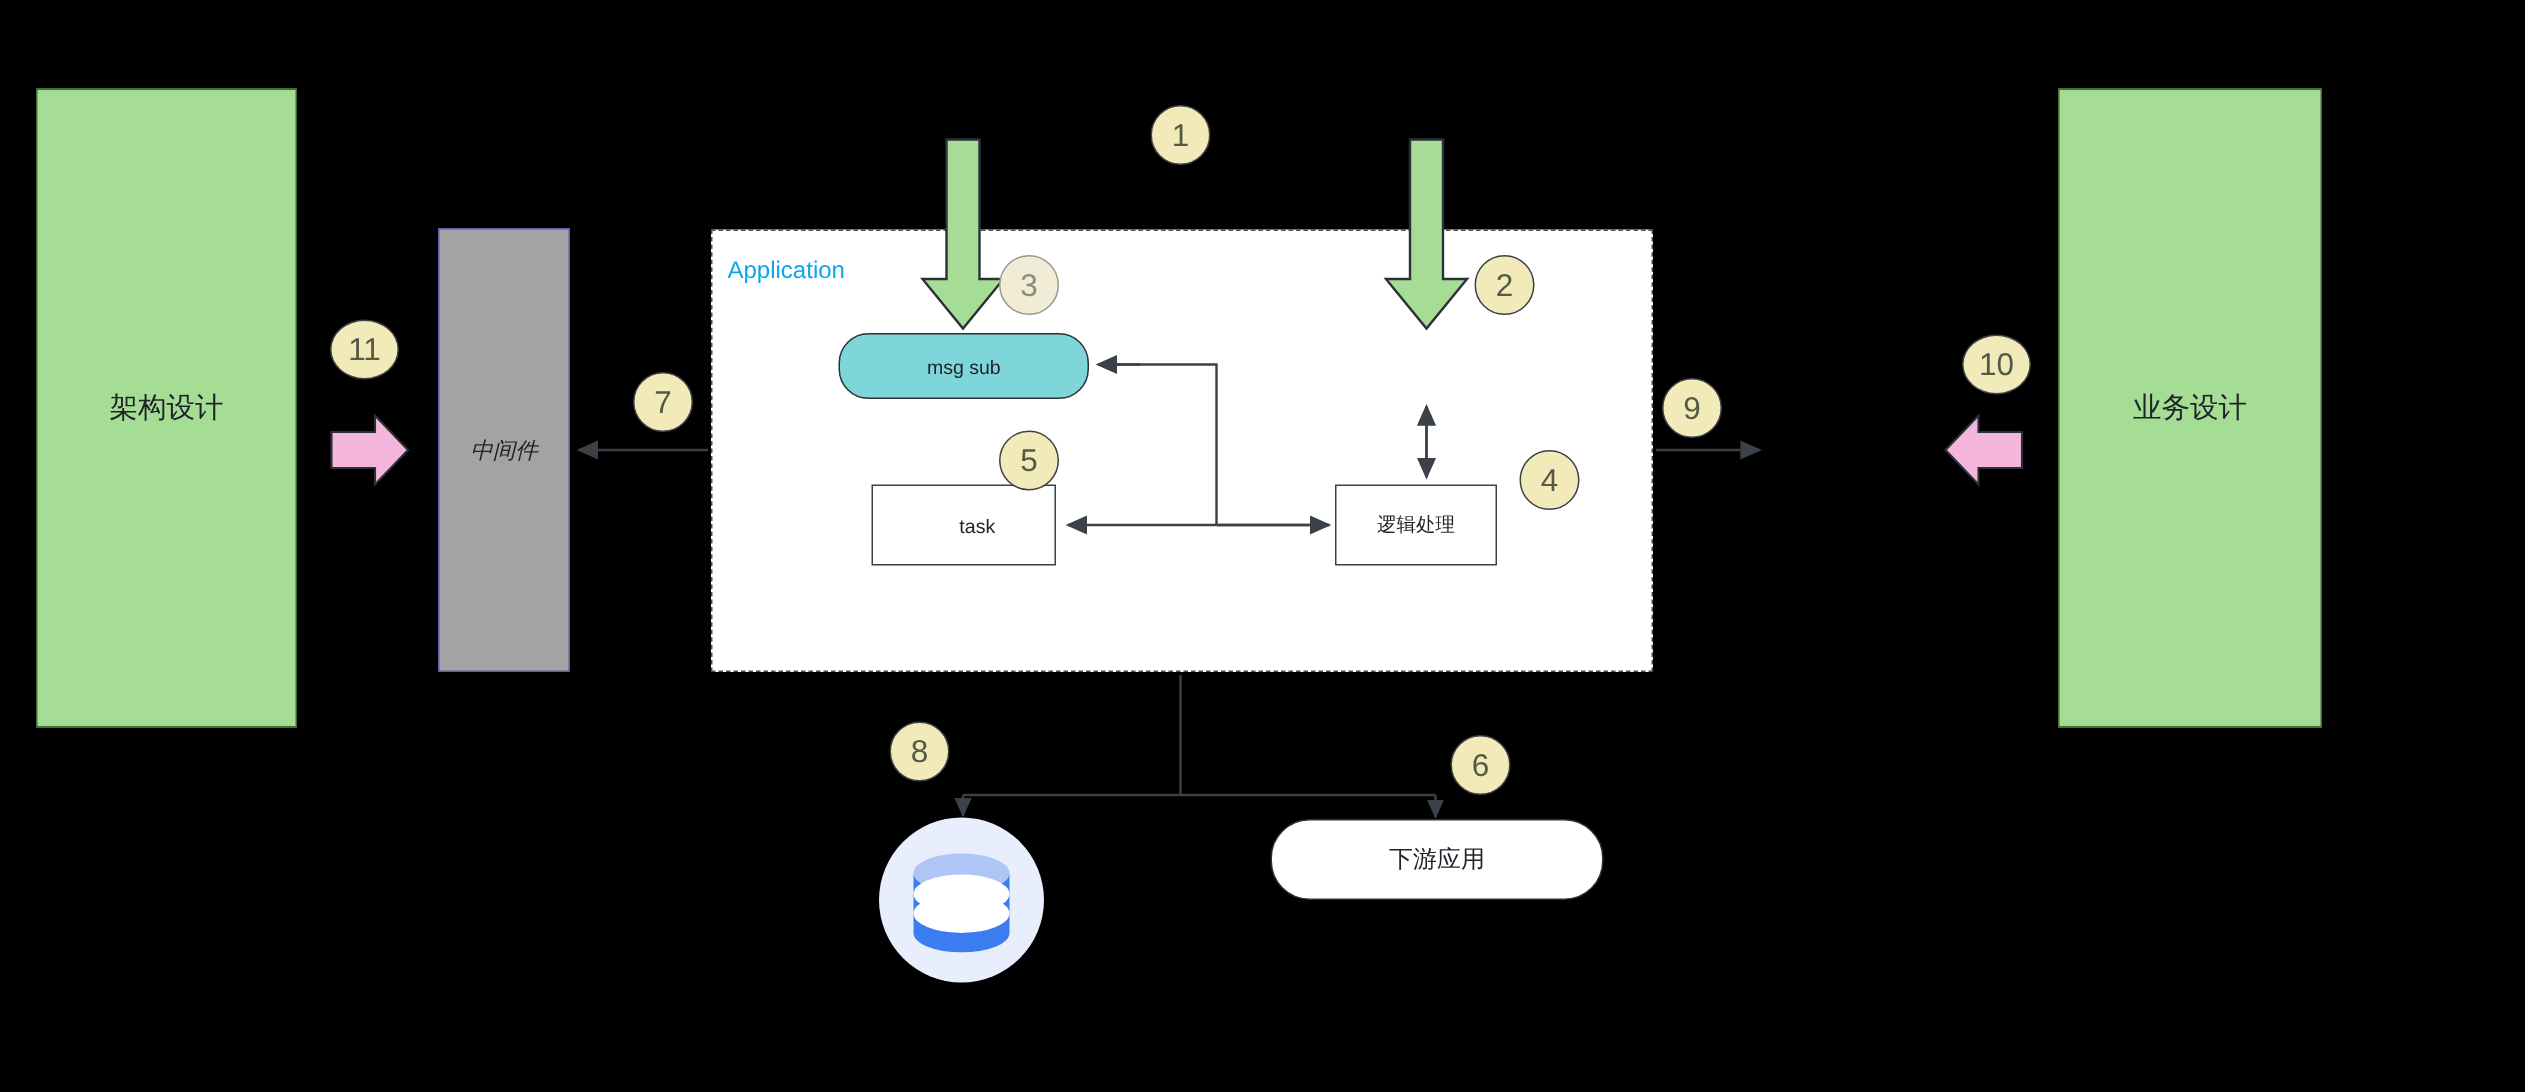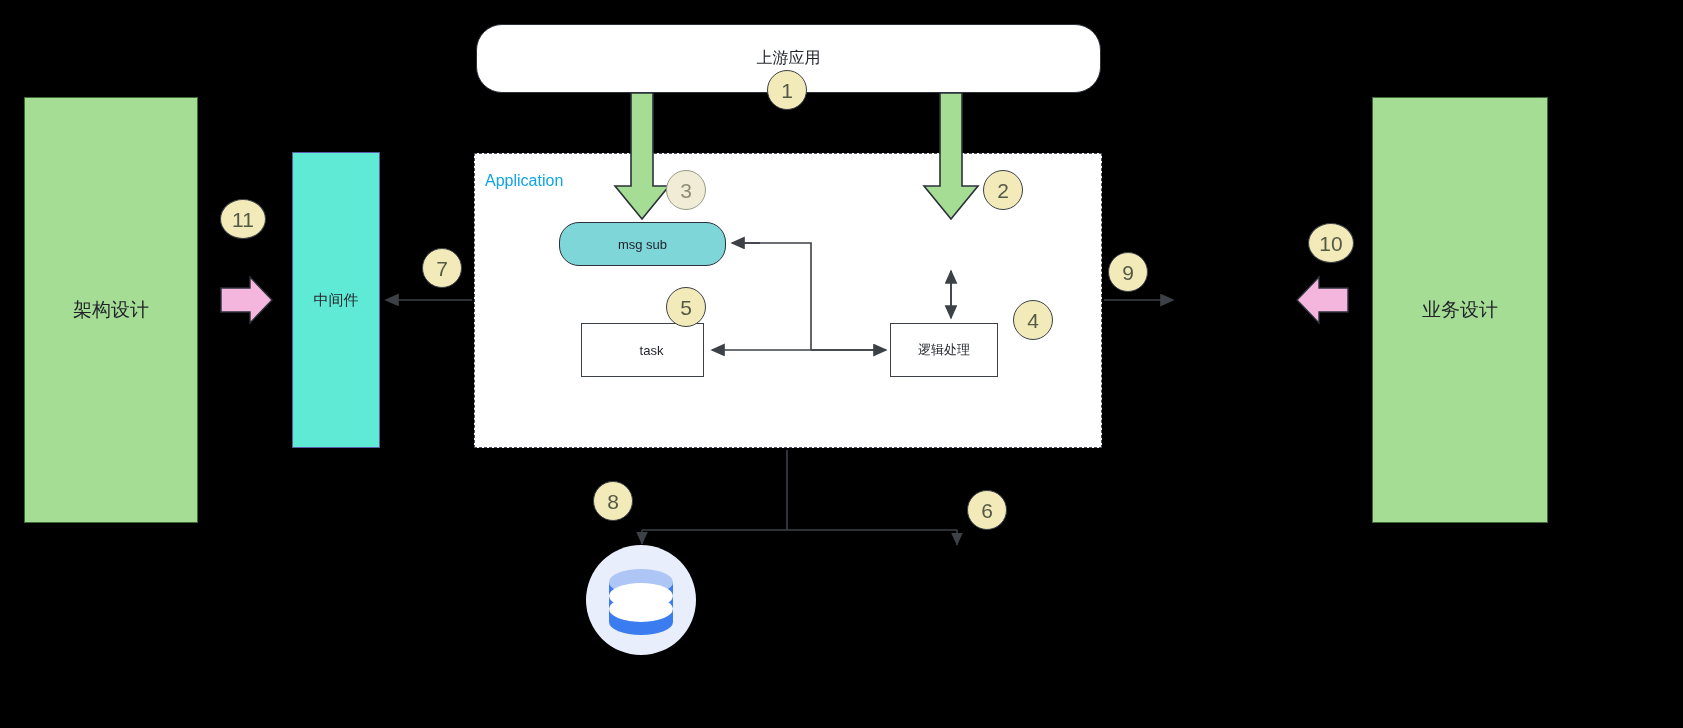--- a/index.html
+++ b/index.html
@@ -2,22 +2,22 @@
 <html><head>
 <meta charset="utf-8">
 <style>
   html,body{margin:0;padding:0;background:#000;}
   body{font-family:"Liberation Sans","DejaVu Sans",sans-serif;}
   #canvas{position:relative;width:1683px;height:728px;background:#000;overflow:hidden;}
 
   .node{position:absolute;box-sizing:border-box;display:flex;align-items:center;justify-content:center;text-align:center;}
 
   
-  .pillar-green{background:#a5dd95;border:1px solid #3d6b33;color:#1f2229;font-size:19px;margin-top:38px;}
-  .pillar-purple{background:#5eead4;border:1px solid #5a5ca8;color:#1f2229;font-size:15px;}
+  .pillar-green{background:#a5dd95;border:1px solid #3d6b33;color:#1f2229;font-size:19px;}
+  .pillar-purple{background:#a3a3a3;border:1px solid #5a5ca8;color:#1f2229;font-size:15px;font-style:italic;}
 
   
   .rounded-white{background:#ffffff;border:1px solid #2c3038;border-radius:26px;color:#1f2229;font-size:16px;}
 
   
   .app-container{position:absolute;background:#ffffff;border:1.6px dashed #4a4f58;box-sizing:border-box;}
   .app-title{position:absolute;color:#0ea5e9;font-size:16px;}
 
   
   .pill-teal{background:#7fd6d9;border:1.4px solid #2c3038;border-radius:18px;color:#1f2229;font-size:13px;}
@@ -48,24 +48,24 @@
 
   <div class="node pillar-purple" style="left:292px;top:152px;width:88px;height:296px;">
     <span>中间件</span>
   </div>
 
   <div class="node pillar-green" style="left:1372px;top:59px;width:176px;height:426px;">
     <span>业务设计</span>
   </div>
 
 
-  <div class="node rounded-white" style="left:476px;top:24px;width:625px;height:69px;">
-    <span>上游应用</span>
+
+  <div class="node rounded-white" style="left:847px;top:546px;width:222px;height:54px;">
+    <span>下游应用</span>
   </div>
-
 
   <div class="app-container" style="left:474px;top:153px;width:628px;height:295px;"></div>
   <div class="app-title" style="left:485px;top:172px;">Application</div>
 
   <div class="node pill-teal" style="left:559px;top:222px;width:167px;height:44px;border-radius:20px;">
     <span>msg sub</span>
   </div>
 
 
   <div class="node rect-white" style="left:581px;top:323px;width:123px;height:54px;padding-left:18px;">
@@ -158,18 +158,18 @@
       </div>
       <div class="badge" style="left: 593px; top: 481px; width: 40px; height: 40px;">
         <span>8</span>
       </div>
       <div class="badge" style="left: 1108px; top: 252px; width: 40px; height: 40px;">
         <span>9</span>
       </div>
       <div class="badge" style="left: 1308px; top: 223px; width: 46px; height: 40px;">
         <span>10</span>
       </div>
-      <div class="badge" style="left: 220px; top: 199px; width: 46px; height: 40px; align-items: center;">
+      <div class="badge" style="left: 220px; top: 213px; width: 46px; height: 40px; align-items: center;">
         <span>11</span>
       </div>
     </div>
 
 </div>
 
 </body></html>

